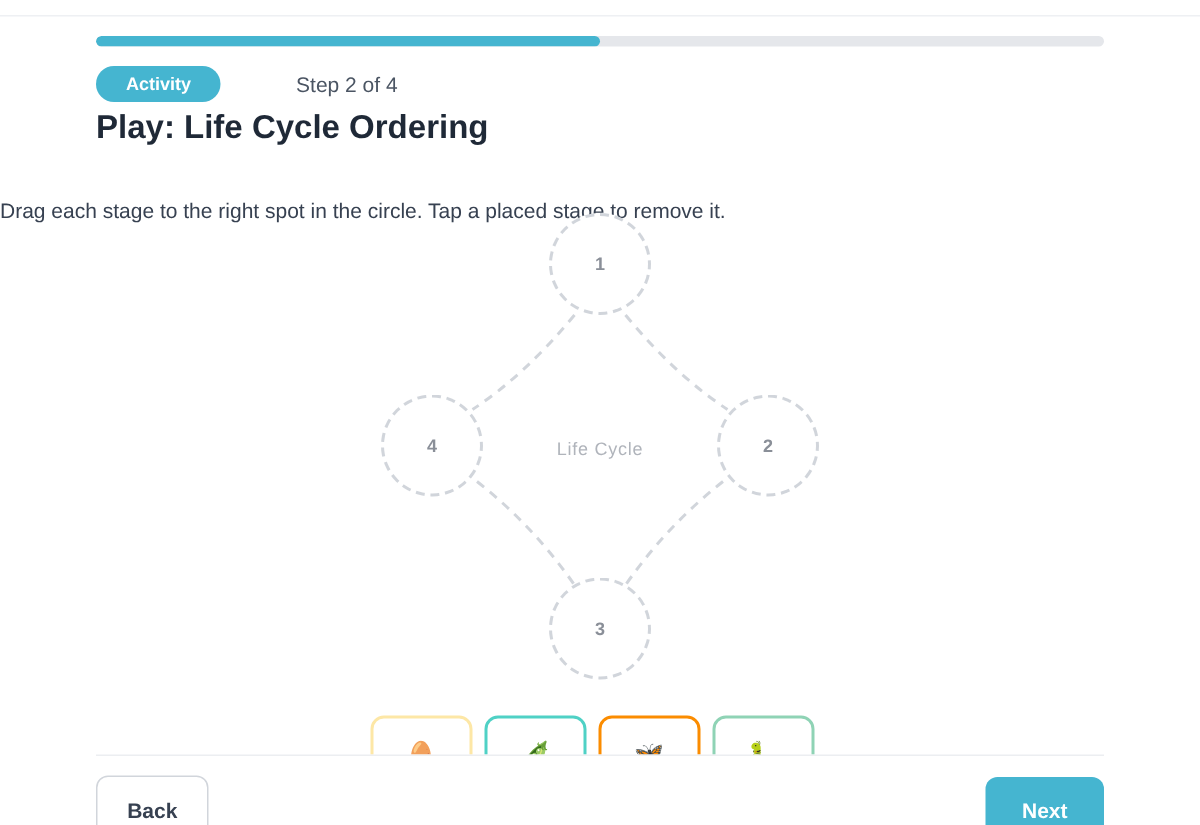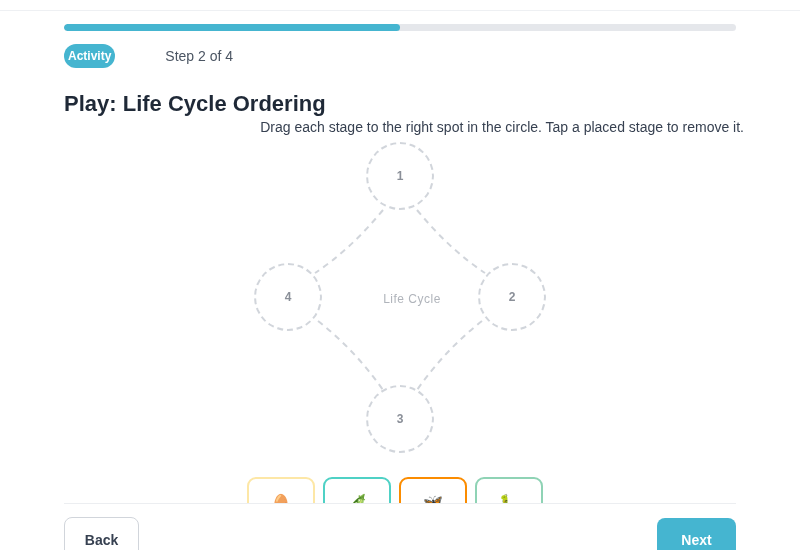--- a/index.html
+++ b/index.html
@@ -1,27 +1,27 @@
 <!DOCTYPE html>
 <html><head>
 <meta charset="utf-8">
 <style>
   html, body { margin:0; padding:0; }
   body { width:800px; height:550px; overflow:hidden; background:#fff; font-family:"Liberation Sans", sans-serif; color:#1f2937; position:relative; }
   .topbar { position:absolute; left:0; top:0; width:800px; height:10px; border-bottom:1px solid #eef0f3; }
   .progress { position:absolute; left:64px; top:24px; width:672px; height:7px; background:#e5e7eb; border-radius:4px; overflow:hidden; }
   .progress .fill { height:100%; background:#45b5d0; border-radius:4px; }
   .meta { position:absolute; left:64px; top:44px; display:flex; align-items:center; gap:10px; }
-  .badge { background:#45b5d0; color:#fff; font-weight:bold; font-size:12px; padding:5px 4px; border-radius:12px; }
+  .badge { background:#45b5d0; color:#fff; font-weight:bold; font-size:12px; padding:5px 20px; border-radius:12px; }
   .step { font-size:14px; color:#4b5563;margin-left:40px; }
-  h1 { position:absolute; left:64px; top:91px; margin:0; font-size:22px; font-weight:bold; color:#1f2937; }
-  .instr { position:absolute; left:0; width:744px; top:119px; text-align:right; font-size:14px; color:#374151; }
+  h1 { position:absolute; left:64px; top:72px; margin:0; font-size:22px; font-weight:bold; color:#1f2937; }
+  .instr { position:absolute; left:0; width:744px; top:132px; text-align:left; font-size:14px; color:#374151; }
   .diagram { position:absolute; left:240px; top:135px; width:320px; height:330px; }
   .slot { position:absolute; width:68px; height:68px; border:2px dashed #d1d5db; border-radius:50%; display:flex; align-items:center; justify-content:center; font-size:12px; font-weight:bold; color:#8a8f98; background:#fff; cursor:pointer; box-sizing:border-box; }
-  .center-label { position:absolute; left:12px; width:320px; top:157px; text-align:center; font-size:12px; color:#b0b4bb; letter-spacing:0.5px; }
+  .center-label { position:absolute; left:0; width:320px; top:157px; text-align:center; font-size:12px; color:#b0b4bb; letter-spacing:0.5px; }
   .cards { position:absolute; left:247px; top:477px; display:flex; gap:8px; }
   .card { width:68px; height:60px; border:2px solid; border-radius:9px; box-sizing:border-box; display:flex; justify-content:center; padding-top:14px; font-size:16px; cursor:grab; background:#fff; }
   .footer-line { position:absolute; left:64px; top:503px; width:672px; height:47px; background:#fff; border-top:1px solid #eceef1; }
   .btn-back { position:absolute; left:64px; top:517px; width:75px; height:50px; border:1px solid #d1d5db; border-radius:8px; background:#fff; font-size:14px; font-weight:bold; color:#374151; box-sizing:border-box; padding-top:14px; text-align:center; cursor:pointer; }
   .btn-next { position:absolute; left:657px; top:518px; width:79px; height:50px; border-radius:8px; background:#45b5d0; font-size:14px; font-weight:bold; color:#fff; box-sizing:border-box; padding-top:14px; text-align:center; cursor:pointer; }
 </style>
 </head>
 <body>
 
 <div class="topbar"></div>

